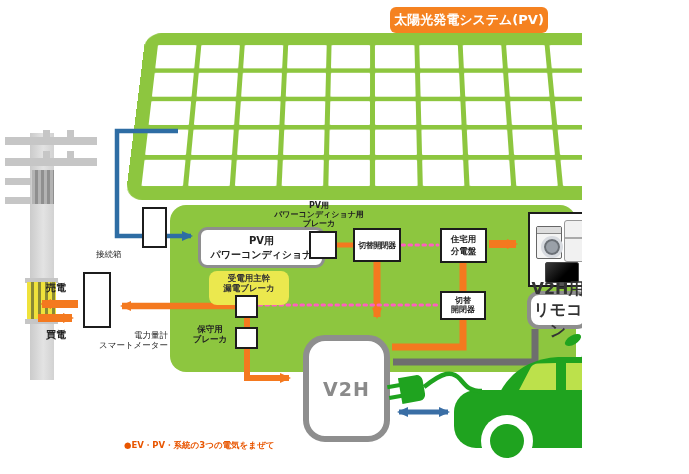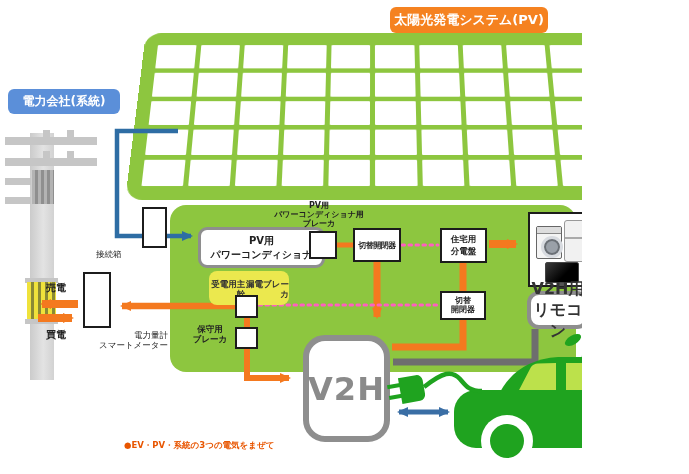--- a/index.html
+++ b/index.html
@@ -97,21 +97,20 @@
           <div class="cell"></div>
           <div class="cell"></div>
           <div class="cell"></div>
           <div class="cell"></div>
           <div class="cell"></div>
         </div>
     </div>
   </div>
 
   <div class="abs pill pill-orange lbl" style="left:390px;top:7px;width:158px;height:26px;font-size:13px;">太陽光発電システム(PV)</div>
-  <div class="abs pill pill-blue lbl" style="left:8px;top:89px;width:112px;height:25px;font-size:12px;">電力会社(系統)</div>
 
   <div>
     <div class="abs" id="pole-mast"></div>
     <div class="abs polepart" style="left:5px;top:137px;width:92px;height:8px;z-index:2;"></div>
     <div class="abs polepart" style="left:43px;top:130px;width:7px;height:7px;z-index:2;"></div>
     <div class="abs polepart" style="left:67px;top:130px;width:7px;height:7px;z-index:2;"></div>
     <div class="abs polepart" style="left:5px;top:158px;width:92px;height:8px;z-index:2;"></div>
     <div class="abs polepart" style="left:43px;top:151px;width:7px;height:7px;z-index:2;"></div>
     <div class="abs polepart" style="left:67px;top:151px;width:7px;height:7px;z-index:2;"></div>
     <div class="abs polepart" style="left:5px;top:178px;width:26px;height:7px;z-index:2;"></div>
@@ -189,21 +188,21 @@
       </div>
     <div class="appl" id="fridge">
         <div class="split"></div>
       </div>
     <div class="appl" id="tv">
         <div class="stand"></div>
       </div>
   </div>
 
   <div class="abs lbl small" style="left:209px;top:271px;width:80px;height:34px;background:#EBE84E;border-radius:8px;z-index:3;
-       display:flex;flex-direction:row;align-items:center;justify-content:flex-start;padding-top:3px;box-sizing:border-box;font-weight:bold;color:#333;">
+       display:flex;flex-direction:column;align-items:center;justify-content:flex-start;padding-top:3px;box-sizing:border-box;font-weight:bold;color:#333;">
     <div>受電用主幹</div>
     <div>漏電ブレーカ</div>
   </div>
   <div class="abs wbox" style="left:235px;top:295px;width:23px;height:23px;"></div>
 
   <div class="abs lbl small" style="left:188px;top:325px;width:44px;text-align:center;font-weight:bold;">
     <div>保守用</div>
     <div>ブレーカ</div>
   </div>
   <div class="abs wbox" style="left:235px;top:327px;width:23px;height:22px;"></div>
@@ -211,21 +210,21 @@
   <div class="abs wbox tiny" style="left:440px;top:291px;width:46px;height:29px;font-weight:bold;line-height:1.1;">
     <div>切替</div>
     <div>開閉器</div>
   </div>
 
   <div class="abs gbox" style="left:527px;top:291px;width:62px;height:38px;font-size:16px;">
     <div>V2H用</div>
     <div>リモコン</div>
   </div>
 
-  <div class="abs gbox" style="left:303px;top:335px;width:87px;height:107px;border-width:6px;border-radius:22px;font-size:32px;color:#8a8a8a;letter-spacing:1px;font-weight:600;">V2H</div>
+  <div class="abs gbox" style="left:303px;top:335px;width:87px;height:107px;border-width:6px;border-radius:22px;font-size:19px;color:#8a8a8a;letter-spacing:1px;font-weight:600;">V2H</div>
 
 
   <div class="abs" id="footnote" style="left:124px;top:440px;">
     <div>●EV・PV・系統の3つの電気をまぜて</div>
   </div>
 
   <svg class="abs" id="overlay" width="689" height="474" viewBox="0 0 689 474">
     <g>
       <path d="M498 396 Q 515 360 558 357 L 615 357 Q 652 360 666 396 Z" fill="#1FA31F"></path>
       <path d="M518 392 L 531 367 Q 533.5 363.5 538 363.5 L 556 363 L 556 392 Z" fill="#BCE14B"></path>

